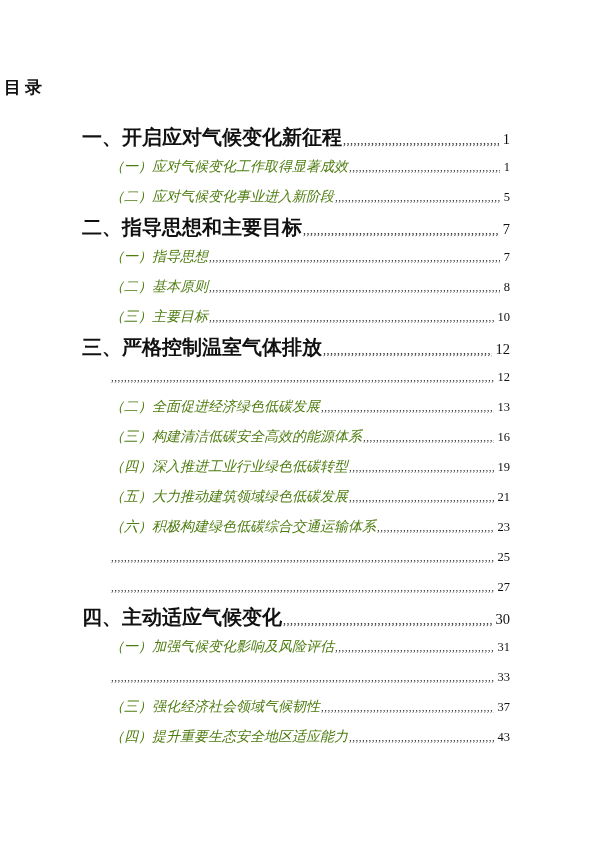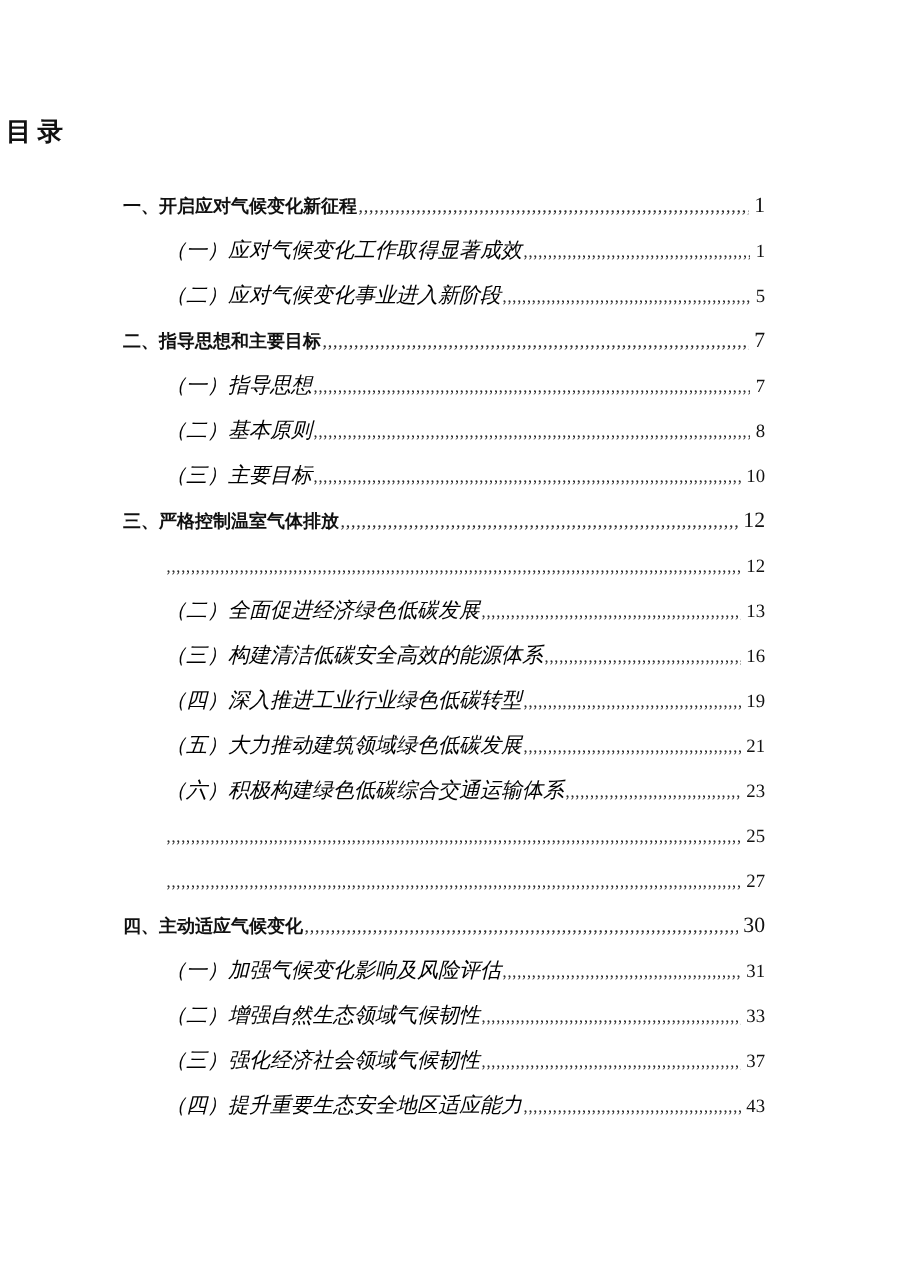--- a/index.html
+++ b/index.html
@@ -43,28 +43,28 @@
   .toc-row.lvl2 {
     padding-left: 28px;
   }
   .toc-label {
     white-space: nowrap;
     flex: 0 0 auto;
   }
   .lvl1 .toc-label {
     font-family: "Liberation Sans", sans-serif;
     font-weight: 700;
-    font-size: 12px;
+    font-size: 20px;
     color: #111111;
   }
   .lvl2 .toc-label {
     font-family: "Liberation Serif", serif;
     font-style: italic;
     font-size: 14px;
-    color: #000000;
+    color: #4d7c0f;
   }
   .dot-leader {
     flex: 1 1 auto;
     overflow: hidden;
     white-space: nowrap;
     font-family: "Liberation Serif", serif;
     font-size: 11px;
     letter-spacing: 0.5px;
     color: #2b2b2b;
     margin: 0 4px 0 1px;
@@ -170,21 +170,20 @@
         <span class="toc-label">四、主动适应气候变化</span>
         <span class="dot-leader">,,,,,,,,,,,,,,,,,,,,,,,,,,,,,,,,,,,,,,,,,,,,,,,,,,,,,,,,,,,,,,,,,,,,,,,,,,,,,,,,,,,,,,,,,,,,,,,,,,,,,,,,,,,,,,,,,,,,,,,,,,,,,,,,,,,,,,,,,,,,,,,,,,,,,,,,,,,,,,,,</span>
         <span class="page-num">30</span>
       </div>
       <div class="toc-row lvl2">
         <span class="toc-label">（一）加强气候变化影响及风险评估</span>
         <span class="dot-leader">,,,,,,,,,,,,,,,,,,,,,,,,,,,,,,,,,,,,,,,,,,,,,,,,,,,,,,,,,,,,,,,,,,,,,,,,,,,,,,,,,,,,,,,,,,,,,,,,,,,,,,,,,,,,,,,,,,,,,,,,,,,,,,,,,,,,,,,,,,,,,,,,,,,,,,,,,,,,,,,,</span>
         <span class="page-num">31</span>
       </div>
       <div class="toc-row lvl2">
-        <span class="toc-label">（二）增强自然生态领域气候韧性</span>
         <span class="dot-leader">,,,,,,,,,,,,,,,,,,,,,,,,,,,,,,,,,,,,,,,,,,,,,,,,,,,,,,,,,,,,,,,,,,,,,,,,,,,,,,,,,,,,,,,,,,,,,,,,,,,,,,,,,,,,,,,,,,,,,,,,,,,,,,,,,,,,,,,,,,,,,,,,,,,,,,,,,,,,,,,,</span>
         <span class="page-num">33</span>
       </div>
       <div class="toc-row lvl2">
         <span class="toc-label">（三）强化经济社会领域气候韧性</span>
         <span class="dot-leader">,,,,,,,,,,,,,,,,,,,,,,,,,,,,,,,,,,,,,,,,,,,,,,,,,,,,,,,,,,,,,,,,,,,,,,,,,,,,,,,,,,,,,,,,,,,,,,,,,,,,,,,,,,,,,,,,,,,,,,,,,,,,,,,,,,,,,,,,,,,,,,,,,,,,,,,,,,,,,,,,</span>
         <span class="page-num">37</span>
       </div>
       <div class="toc-row lvl2">
         <span class="toc-label">（四）提升重要生态安全地区适应能力</span>

